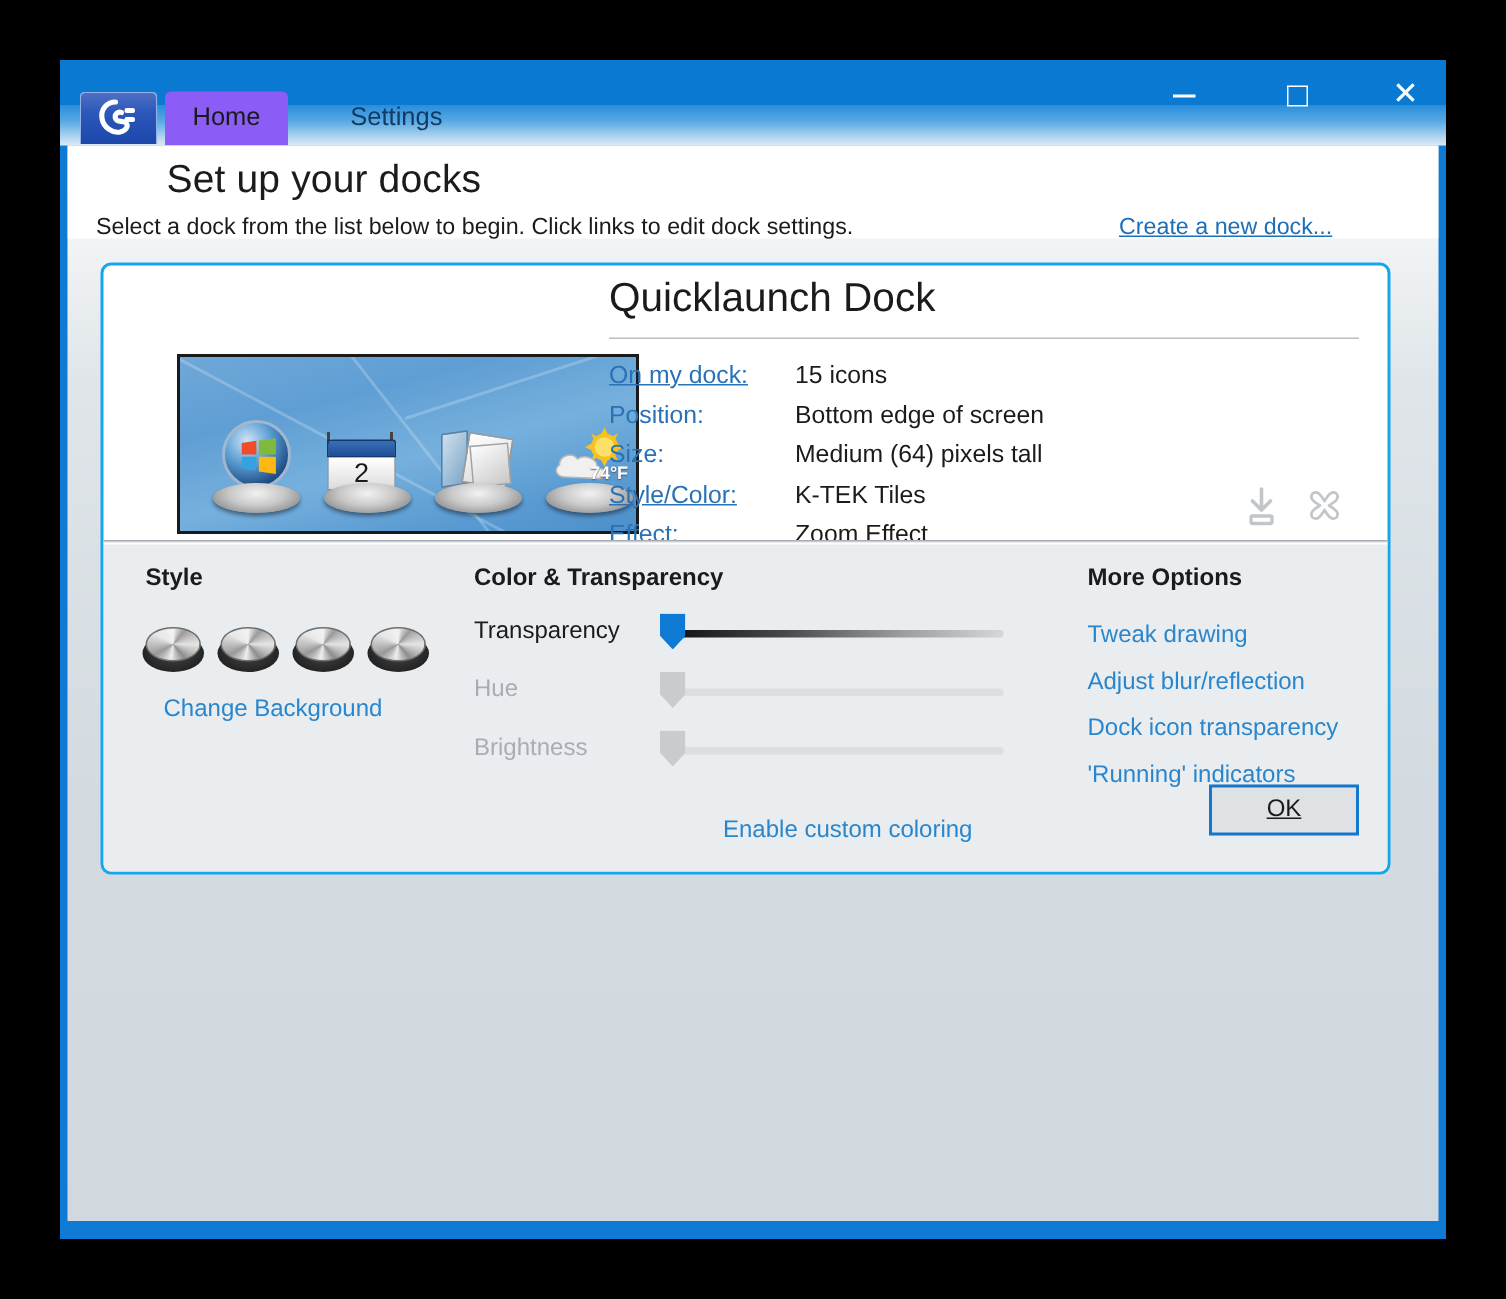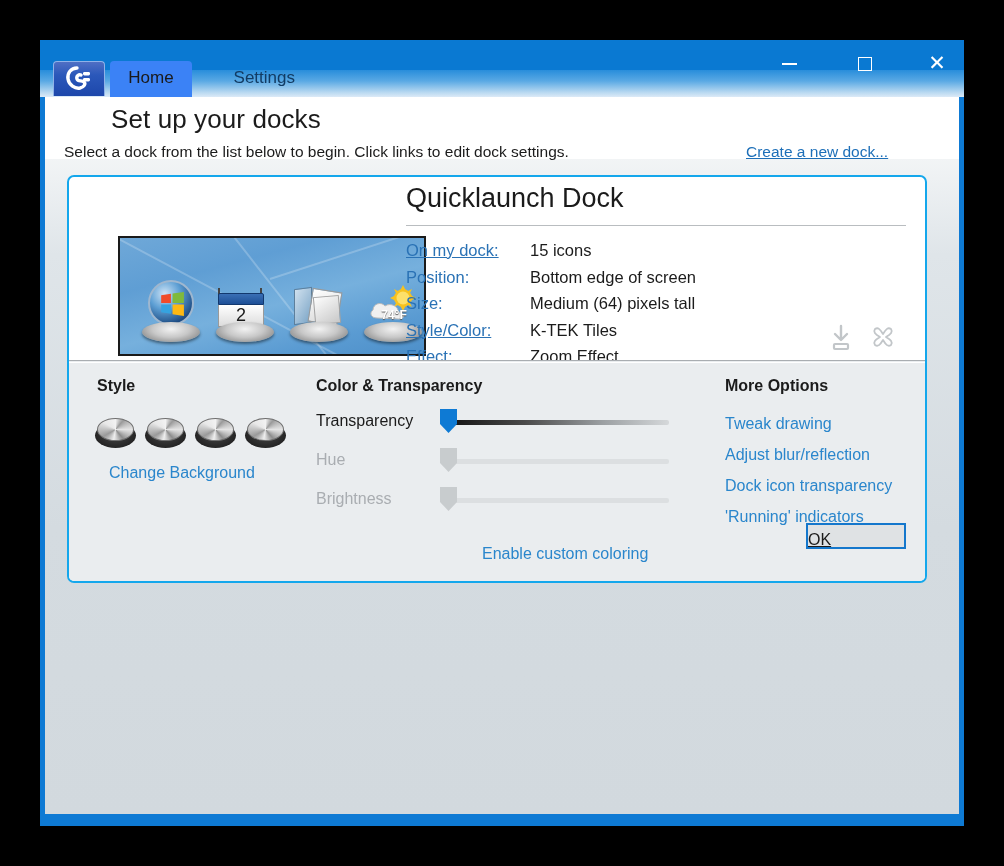--- a/index.html
+++ b/index.html
@@ -93,21 +93,21 @@
     height: 36px;
     line-height: 34px;
     font-size: 17px;
     color: #2d2d2d;
     text-align: center;
     box-sizing: border-box;
     cursor: default;
     user-select: none;
   }
   .tab.active {
-    background: #3b82f6;
+    background: #8b5cf6;
     border-radius: 4px 4px 0 0;
     color: #1a1a1a;
   }
   #tab-home { left: 70px; width: 82px; }
   #tab-settings { left: 155px; width: 100px; color:#123b63;text-align:right; }
 
   
   #content {
     position: absolute;
     left: 5px;
@@ -346,27 +346,27 @@
     height: 31px;
     line-height: 31px;
     font-size: 16px;
     color: #2a86cc;
     cursor: pointer;
     white-space: nowrap;
   }
   #ok-button {
     position: absolute;
     left: 737px; top: 162px;
-    width: 100px; height: 26px;
+    width: 100px; height: 34px;
     border: 2px solid #1477cc;
     background: #dfe2e4;
     color: #1b1b1b;
     font-size: 16px;
     font-family: "Liberation Sans", sans-serif;
-    text-align: left;
+    text-align: center;
     line-height: 30px;
     box-sizing: border-box;
     cursor: pointer;
     text-decoration: underline;
   }
 </style>
 </head>
 <body>
 
 <div id="app-window">
@@ -438,21 +438,21 @@
 
         <div class="dock-ico" style="left:242px;">
           <svg width="56" height="44" viewBox="0 0 56 44" style="position:absolute;left:3px;top:4px;">
             <g fill="#f7c21f">
               <circle cx="38" cy="14" r="9"></circle>
               <path d="M38 1 L40.6 6 L35.4 6 Z M38 27 L40.6 22 L35.4 22 Z M25 14 L30 16.6 L30 11.4 Z M51 14 L46 16.6 L46 11.4 Z M29 5 L34 7.5 L31.5 10 Z M47 5 L42 7.5 L44.5 10 Z M29 23 L34 20.5 L31.5 18 Z M47 23 L42 20.5 L44.5 18 Z"></path>
             </g>
             <circle cx="38" cy="14" r="6.5" fill="#fde06a"></circle>
             <path d="M12 34 C6 34 4 29 8 26 C8 20 16 17 20 22 C26 18 34 23 33 28 C40 28 41 35 34 35 Z" fill="#f0f0f0" stroke="#b9b9b9" stroke-width="1"></path>
           </svg>
-          <div style="position:absolute;left:8px;top:28px;width:48px;text-align:center;font-size:12px;font-weight:bold;color:#ffffff;text-shadow:0 1px 1px #555;font-family:'Liberation Sans',sans-serif;">74°F</div>
+          <div style="position:absolute;left:20px;top:28px;width:48px;text-align:center;font-size:12px;font-weight:bold;color:#ffffff;text-shadow:0 1px 1px #555;font-family:'Liberation Sans',sans-serif;">74°F</div>
           <div class="ico-base"></div>
         </div>
       </div>
 
       <div id="dock-title">Quicklaunch Dock</div>
       <div id="dock-title-rule"></div>
 
       <div id="dock-details">
         <div class="detail-row">
           <span class="detail-label link">On my dock:</span><span class="detail-value">15 icons</span>

